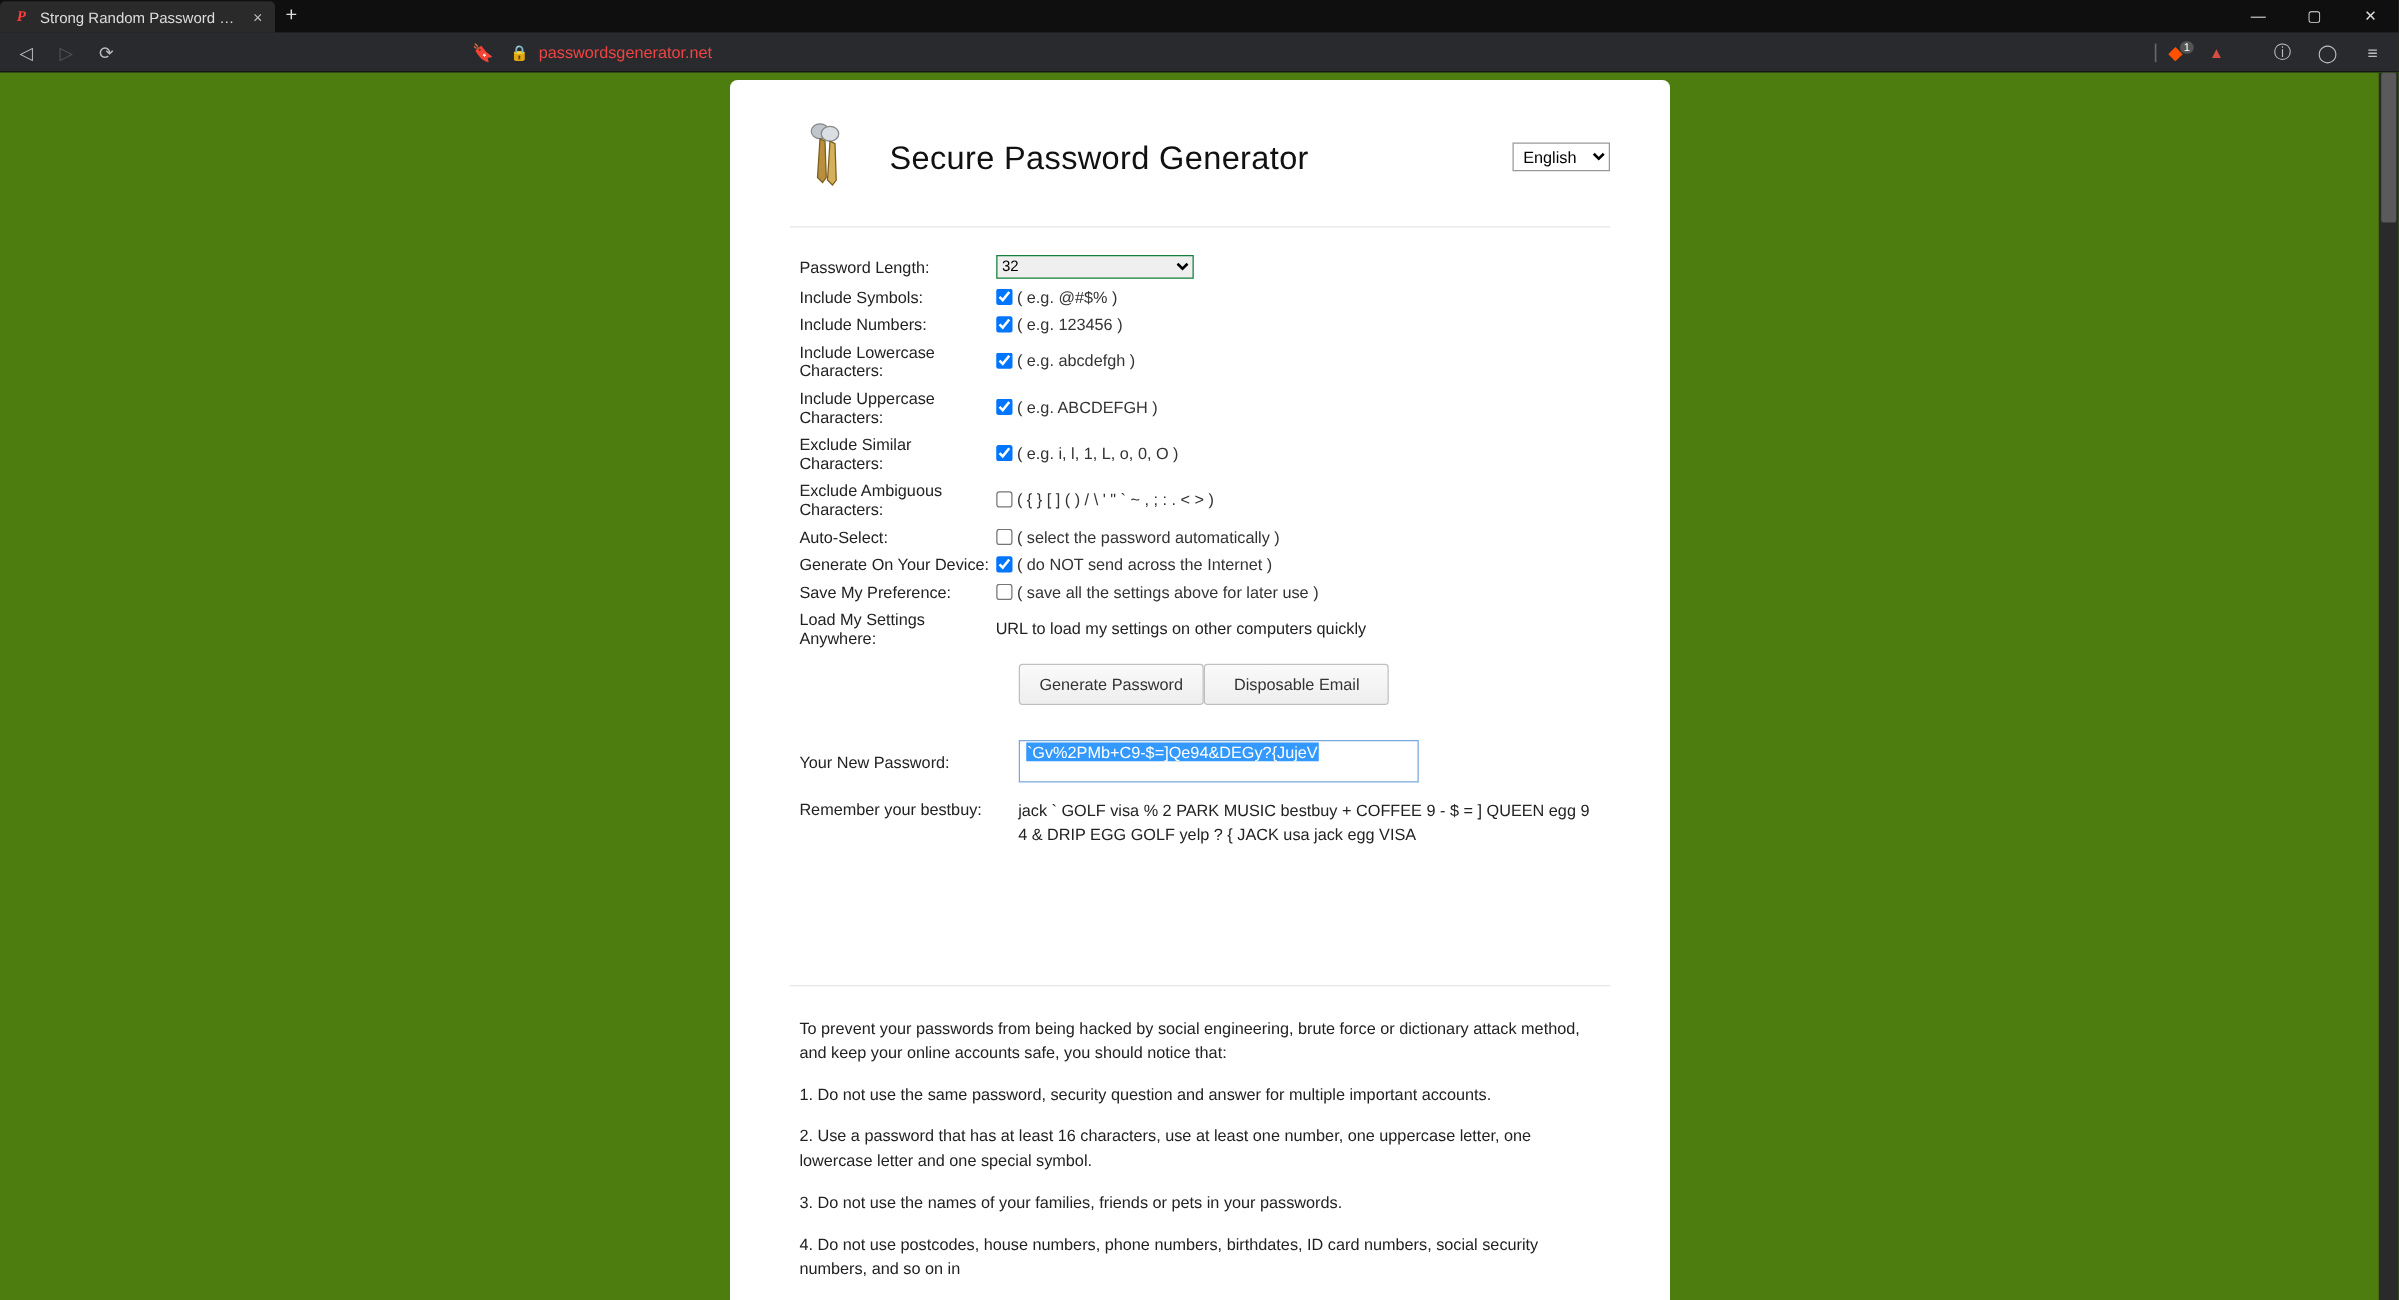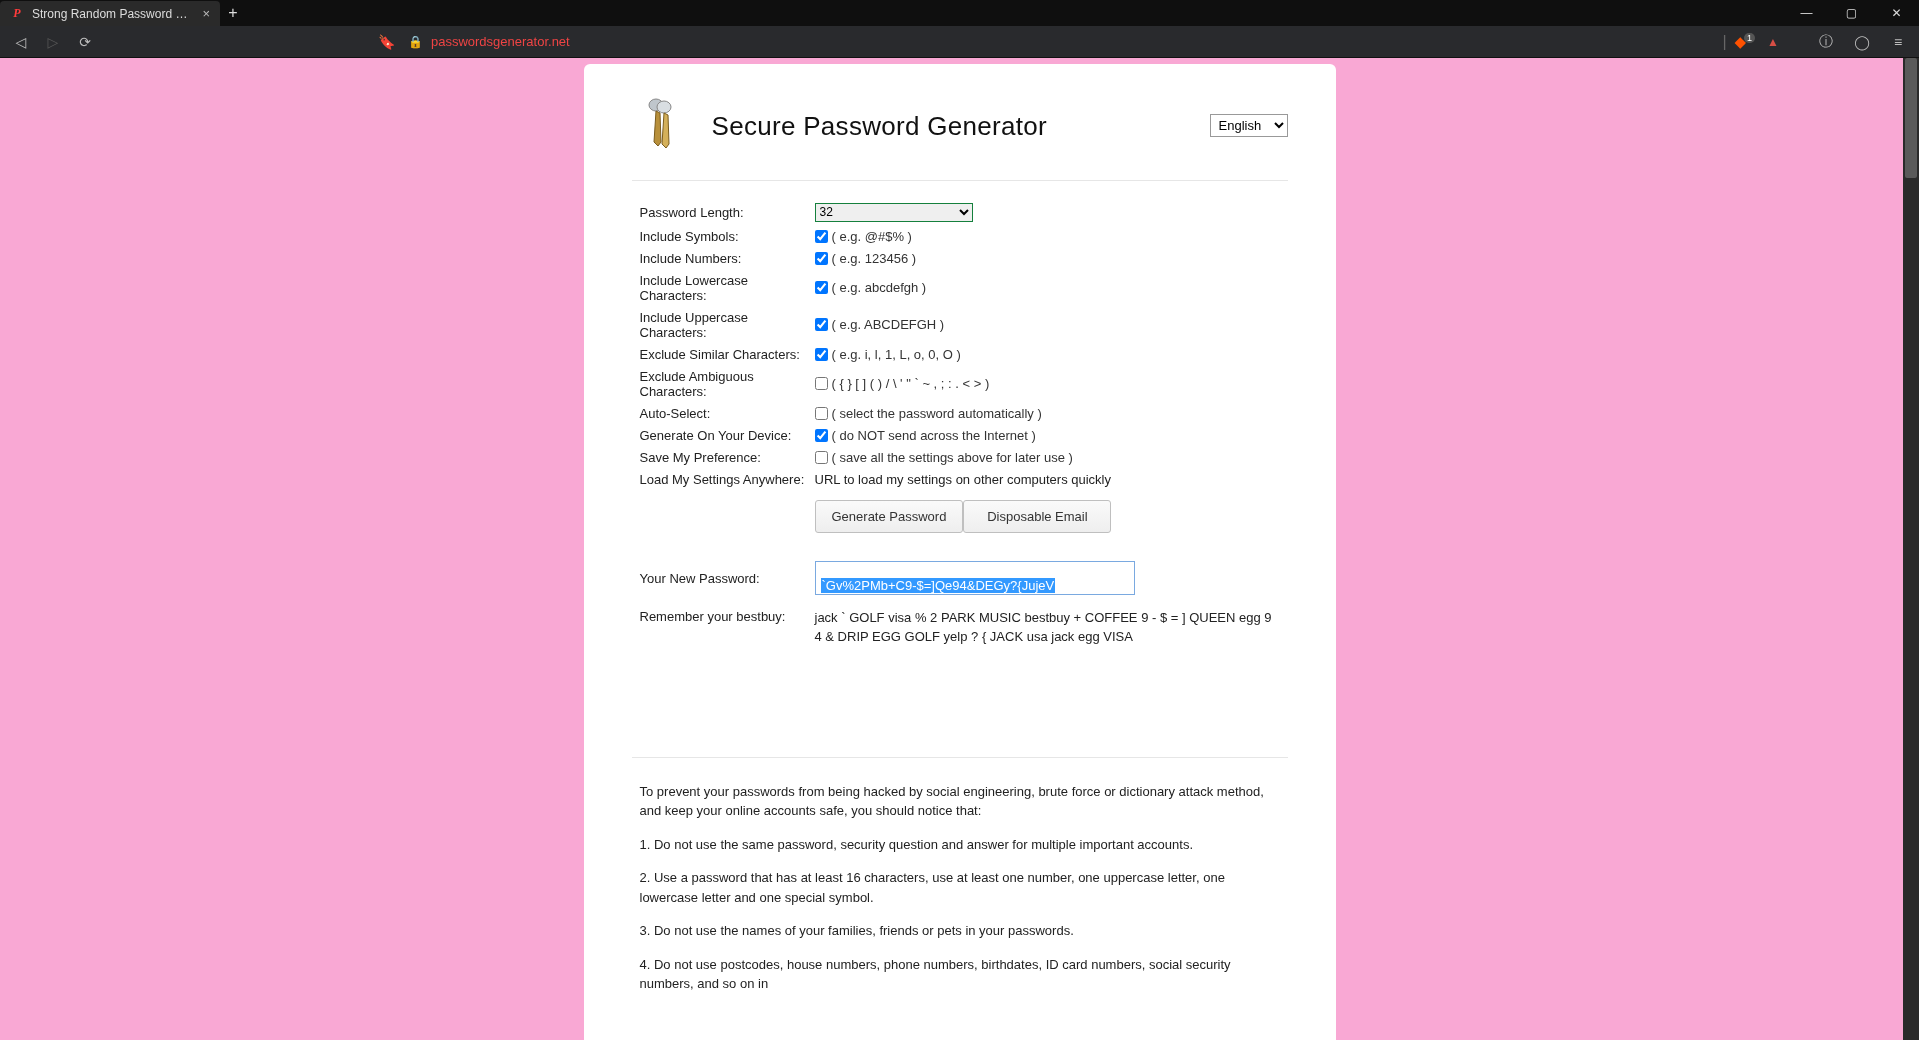--- a/index.html
+++ b/index.html
@@ -82,21 +82,21 @@
     background: none; color: #ddd;
   }
   .brave-shape { color: #ff5100; font-size: 15px; }
   .red-tri { color: #d64e45; font-size: 12px; }
   .menu-far { display: flex; align-items: center; gap: 14px; margin-left: 20px; }
 
   
   .viewport {
     position: relative;
     height: calc(1040px - 26px - 32px);
-    background: #f9a8d4;
+    background: #4d7c0f;
     overflow: hidden;
   }
   .v-scrollbar {
     position: absolute; right: 0; top: 0; bottom: 0; width: 16px;
     background: #2a2a2a;
   }
   .v-thumb {
     position: absolute; top: 0; left: 2px; right: 2px; height: 120px;
     background: #5a5a5a; border-radius: 2px;
   }
@@ -127,21 +127,21 @@
     position: absolute; right: -8px; top: 18px;
     font-size: 13px; padding: 2px 4px;
     border: 1px solid #999; background: #fff;
     width: 78px;
   }
 
   hr.rule { border: none; border-top: 1px solid #e6e6e6; margin: 0 -8px 18px -8px; }
 
   .opts { font-size: 13px; color: #222; }
   .opt-row { display: flex; align-items: center; padding: 3.5px 0; }
-  .opt-label { width: 175px; }
+  .opt-label { width: 157px; }
   .opt-ctl { display: flex; align-items: center; gap: 4px; }
   .opt-ctl select {
     font-size: 12px; border: 1px solid #15803d; width: 158px; height: 19px;
   }
   .opt-hint { color: #333; }
   .opt-link { color: #222; }
 
   .btn-row { display: flex; padding: 10px 0 6px 175px; }
   .btn {
     border: 1px solid #bfbfbf;
@@ -153,21 +153,21 @@
     cursor: pointer;
     min-width: 148px;
     text-align: center;
   }
 
   .result-row { display: flex; align-items: center; padding-top: 22px; }
   .result-label { width: 175px; font-size: 13px; }
   .pw-box {
     border: 1px solid #7aa9e0;
     width: 320px; height: 26px;
-    display: flex; align-items: flex-start;
+    display: flex; align-items: flex-end;
     padding: 16px 5px;
   }
   .pw-text {
     background: #3399ff; color: #fff;
     font-size: 13px; padding: 0 1px;
     white-space: nowrap;
   }
 
   .mnemonic-row { display: flex; padding-top: 14px; font-size: 13px; }
   .mnemonic-label { width: 175px; }

